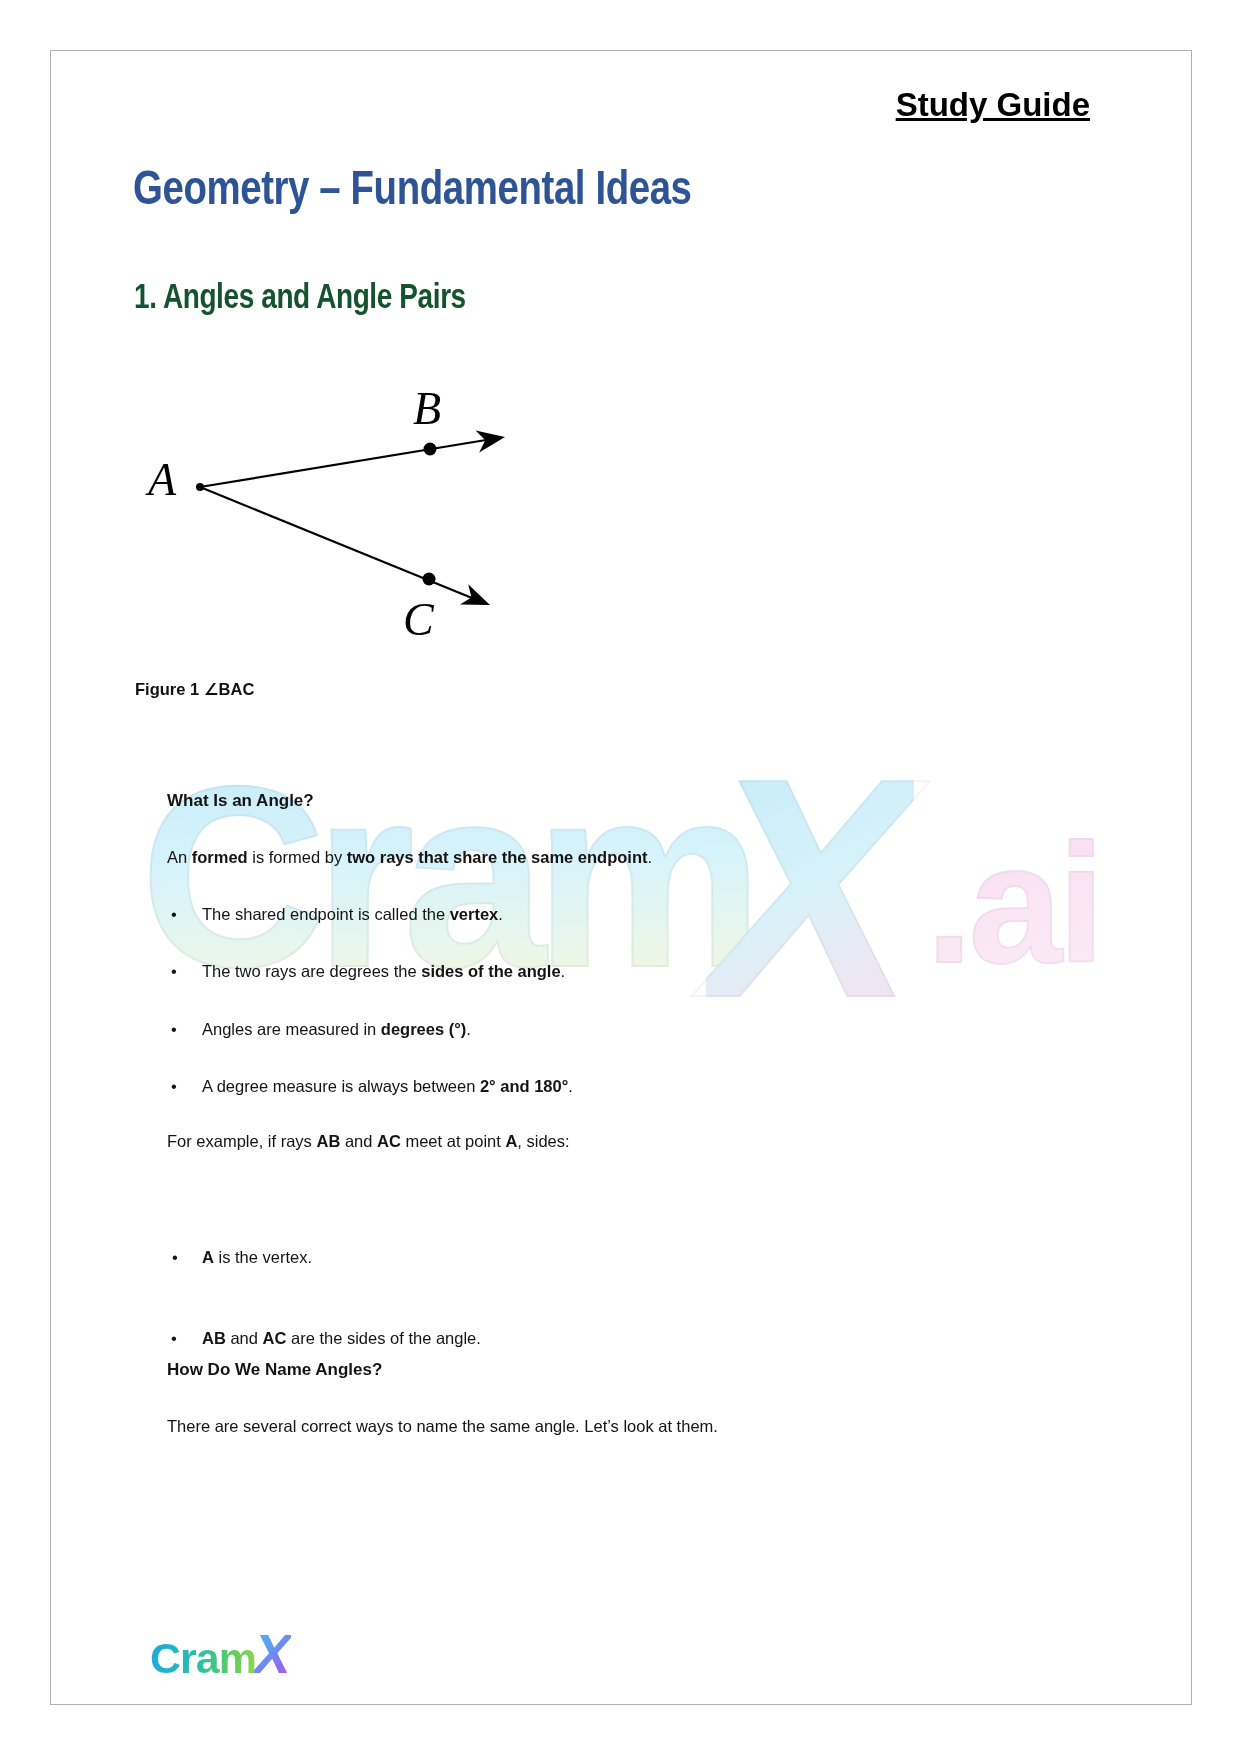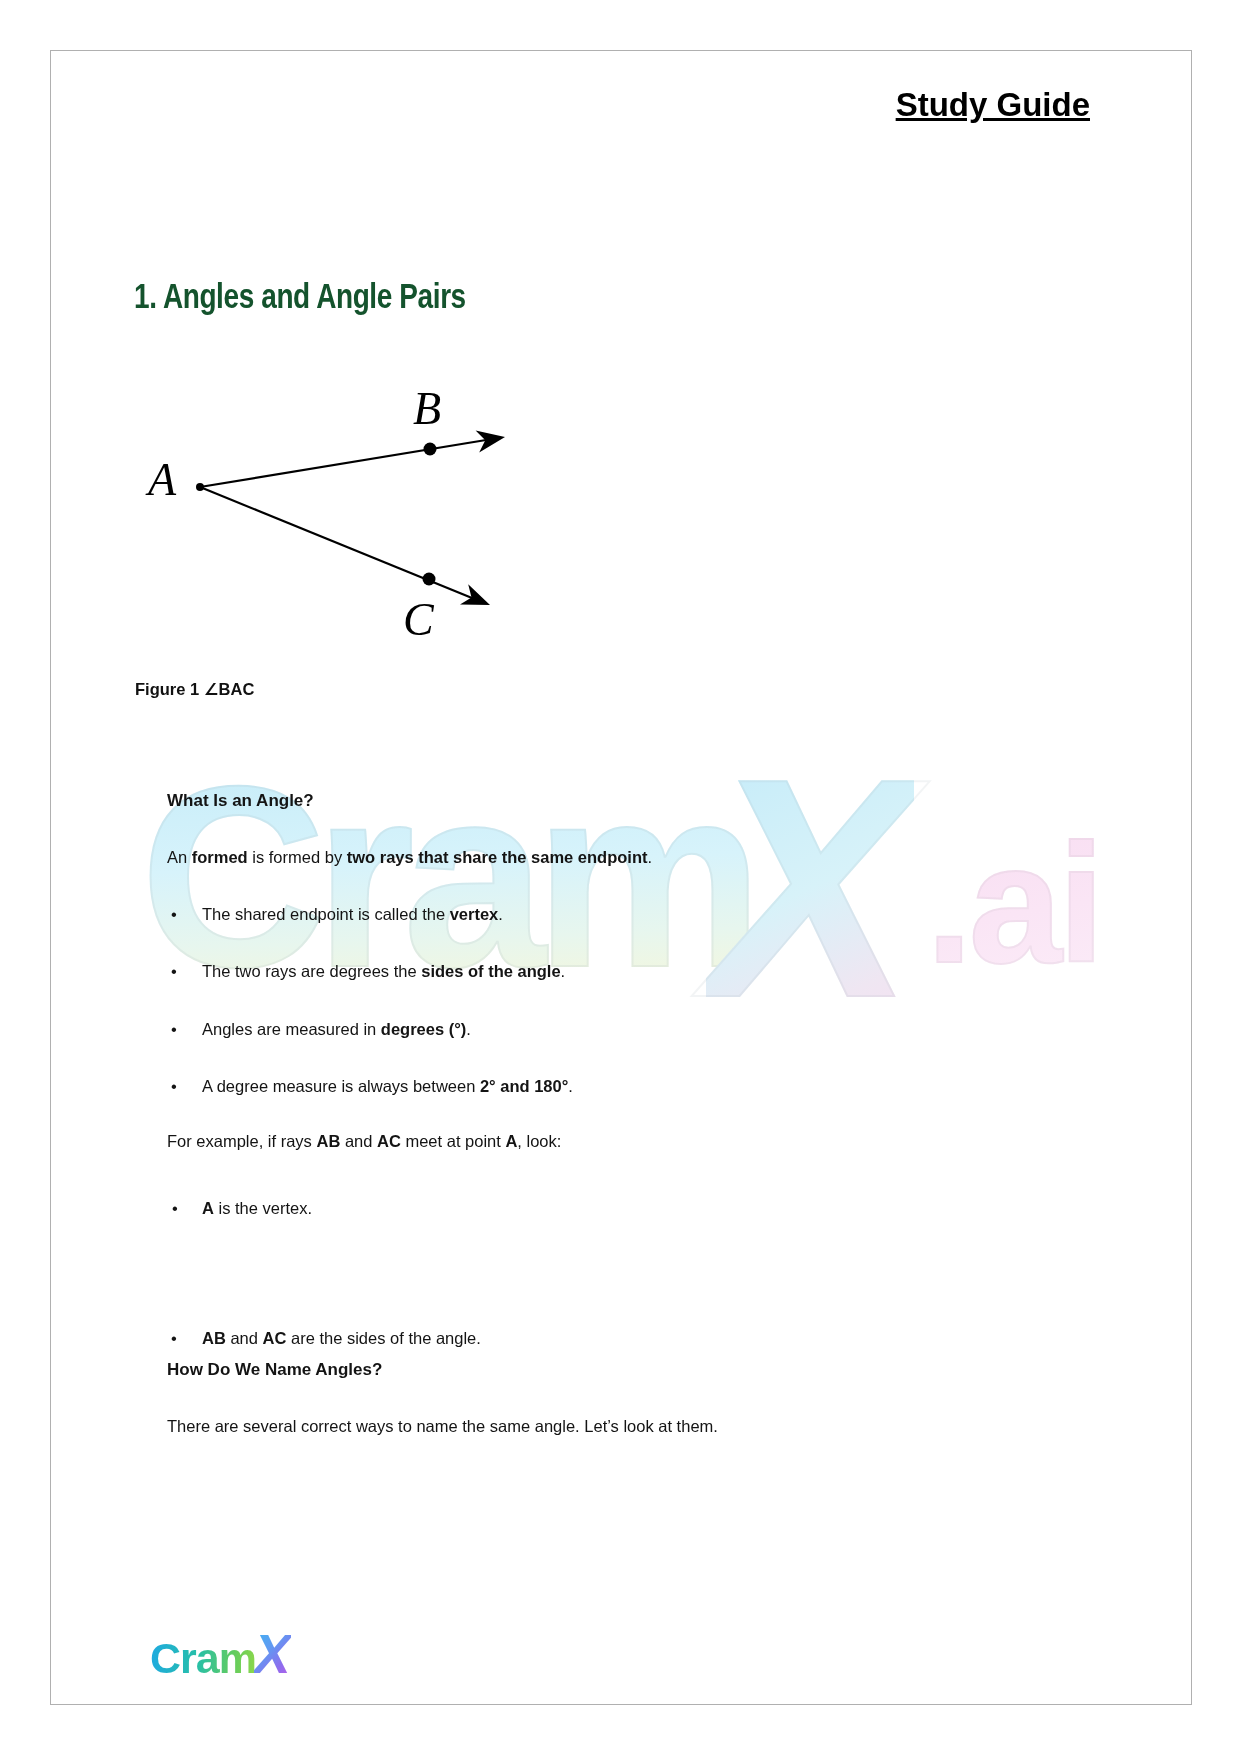--- a/index.html
+++ b/index.html
@@ -90,20 +90,21 @@
 <div class="watermark">
   <span class="wm wm-cram">Cram</span>
   <span class="wm wm-x">X</span>
   <span class="wm wm-ai">.ai</span>
 </div>
 
 <div class="content">
 
   <div class="hdr-right">Study Guide</div>
 
+  <div class="doc-title"><span class="squeeze">Geometry – Fundamental Ideas</span></div>
 
   <div class="sec-h"><span class="squeeze">1. Angles and Angle Pairs</span></div>
 
   <div class="figure-box">
     <svg width="380" height="270" viewBox="0 0 380 270">
 
       <line x1="60" y1="107" x2="346" y2="60" stroke="#000" stroke-width="2.2"></line>
       <line x1="60" y1="107" x2="332" y2="218" stroke="#000" stroke-width="2.2"></line>
 
       <polygon points="365,57 335.6,50.6 345.3,60.2 339.2,72.4" fill="#000"></polygon>
@@ -126,23 +127,23 @@
   <div class="para" style="top:848px;"><span>An </span><b>formed</b><span> is formed by </span><b>two rays that share the same endpoint</b><span>.</span></div>
 
   <div class="bullet" style="top:905px;"><span class="b-dot">•</span><span class="b-text"><span>The shared endpoint is called the </span><b>vertex</b><span>.</span></span></div>
 
   <div class="bullet" style="top:962px;"><span class="b-dot">•</span><span class="b-text"><span>The two rays are degrees the </span><b>sides of the angle</b><span>.</span></span></div>
 
   <div class="bullet" style="top:1020px;"><span class="b-dot">•</span><span class="b-text"><span>Angles are measured in </span><b>degrees (°)</b><span>.</span></span></div>
 
   <div class="bullet" style="top:1077px;"><span class="b-dot">•</span><span class="b-text"><span>A degree measure is always between </span><b>2° and 180°</b><span>.</span></span></div>
 
-  <div class="para" style="top:1132px;"><span>For example, if rays </span><b>AB</b><span> and </span><b>AC</b><span> meet at point </span><b>A</b><span>, look:</span></div>
+  <div class="para" style="top:1132px;"><span>For example, if rays </span><b>AB</b><span> and </span><b>AC</b><span> meet at point </span><b>A</b><span>, sides:</span></div>
 
-  <div class="bullet" style="top:1199px;text-align:center;"><span class="b-dot">•</span><span class="b-text"><b>A</b><span> is the vertex.</span></span></div>
+  <div class="bullet" style="top:1248px;text-align:center;"><span class="b-dot">•</span><span class="b-text"><b>A</b><span> is the vertex.</span></span></div>
 
   <div class="bullet" style="top:1302px;margin-top:27px;"><span class="b-dot">•</span><span class="b-text"><b>AB</b><span> and </span><b>AC</b><span> are the sides of the angle.</span></span></div>
 
   <div class="mini-h" style="top:1360px;">How Do We Name Angles?</div>
 
   <div class="para" style="top:1417px;">There are several correct ways to name the same angle. Let’s look at them.</div>
 
   <div class="logo">
     <span class="logo-cram">Cram</span>
     <span class="logo-x">X</span>

